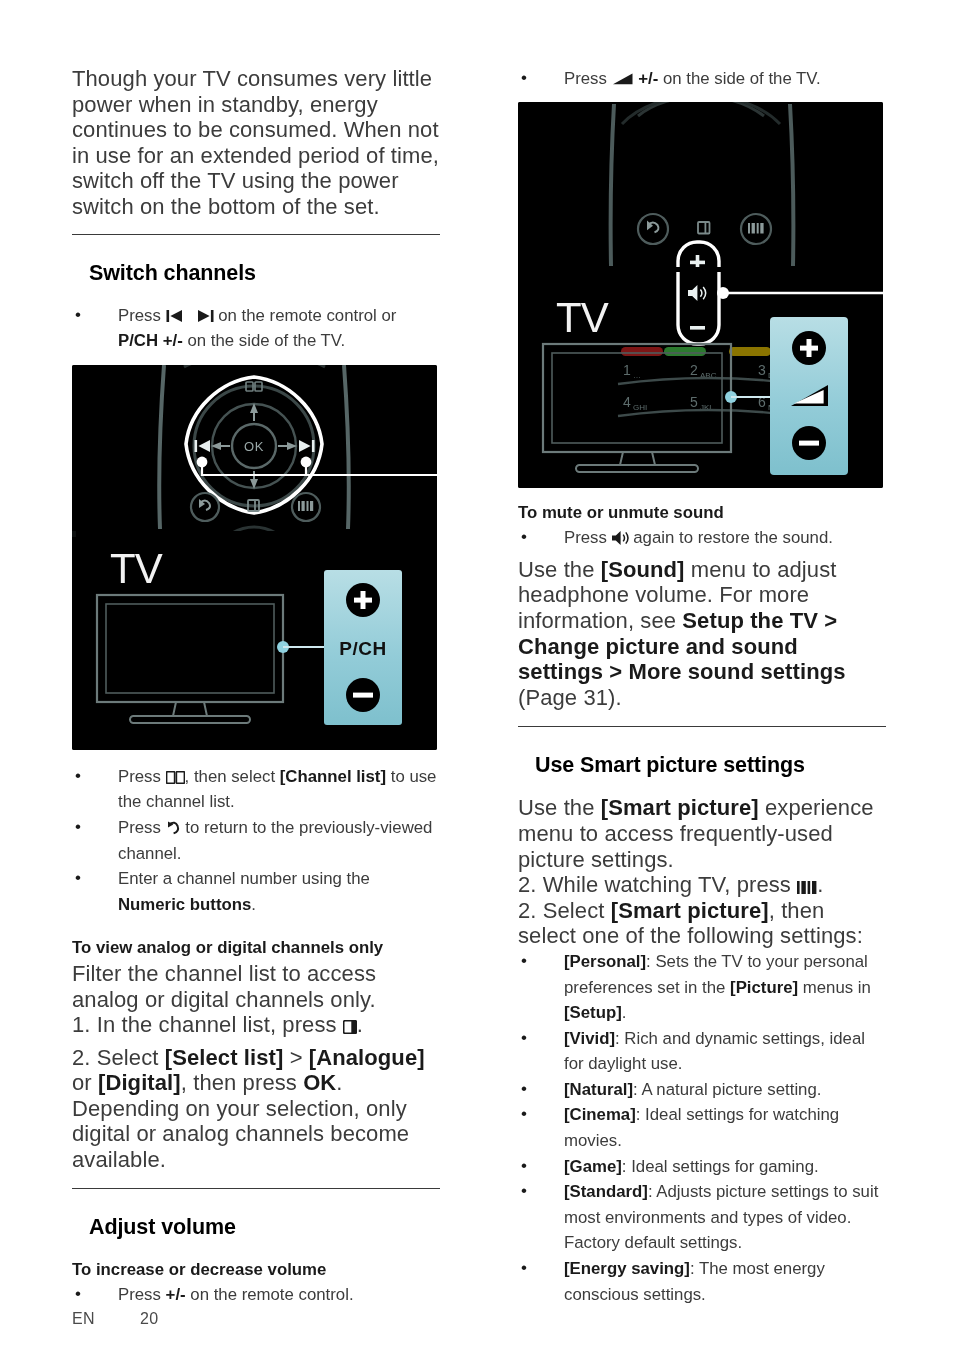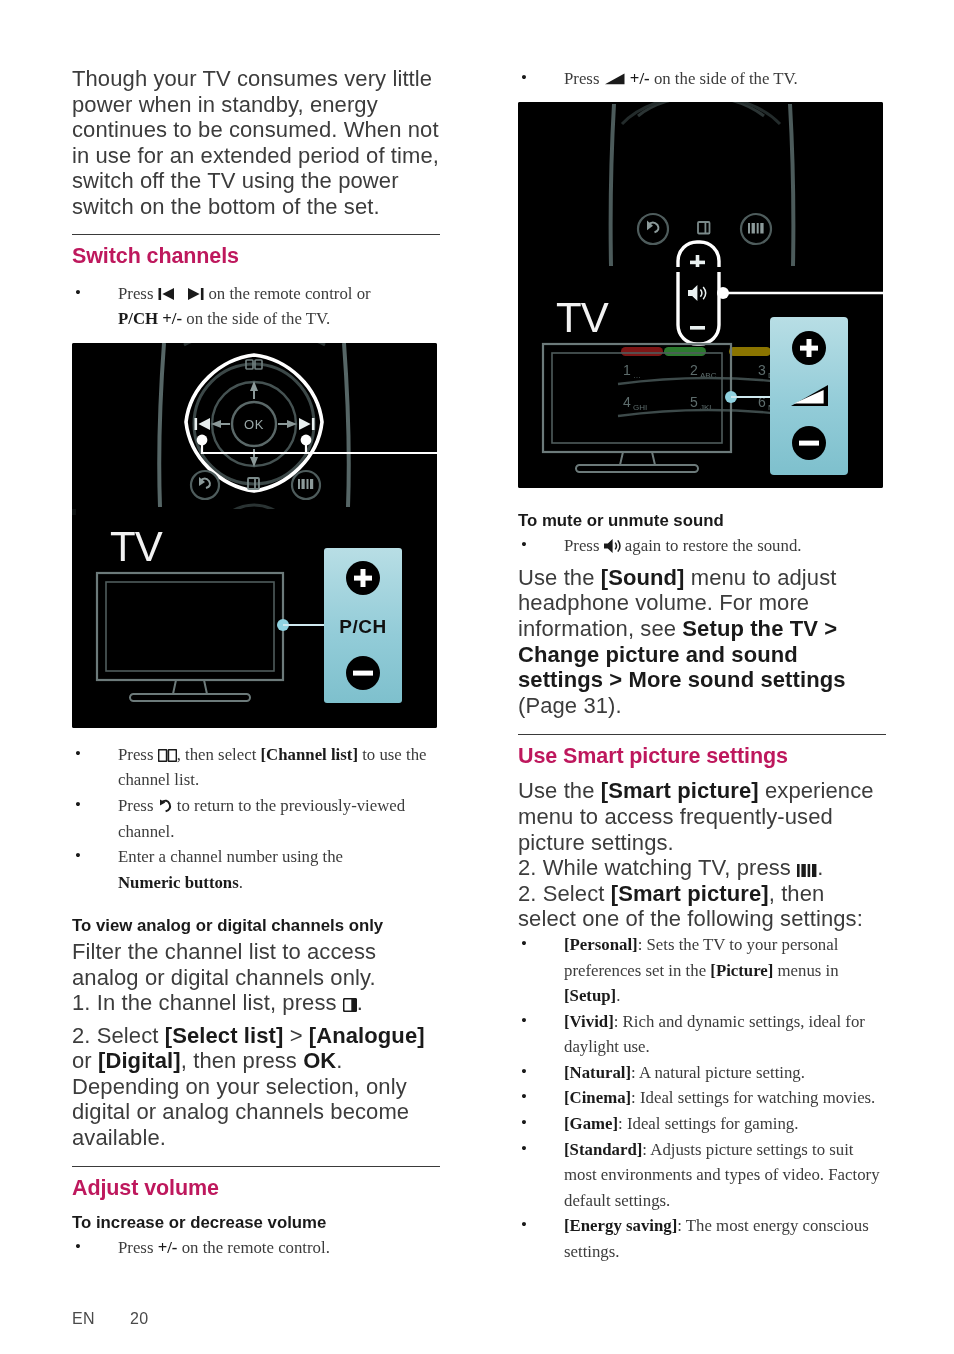--- a/index.html
+++ b/index.html
@@ -31,22 +31,22 @@
   .para {
     font-size: 22px;
     line-height: 25.6px;
     color: #3c3c3c;
     margin: 0 0 0 0;
     letter-spacing: 0.1px;
   }
   .h2 {
     font-size: 21.5px;
     font-weight: bold;
-    color: #be185d;
-    margin: 0;
+    color: #000000;
+    margin: 17px;
     padding-top: 9px;
     letter-spacing: -0.1px;
   }
   .rule {
     border: 0;
     border-top: 1.3px solid #3a3a3a;
     margin: 14px 0 0 0;
     height: 0;
   }
   .h3 {
@@ -62,21 +62,20 @@
     list-style: none;
     margin: 0;
     padding: 0;
   }
   ul.blist > li {
     position: relative;
     padding-left: 46px;
     font-size: 16.8px;
     line-height: 25.6px;
     color: #3c3c3c;
-    font-family: Liberation Serif, serif;
   }
   ul.blist > li::before {
     content: "\2022";
     position: absolute;
     left: 3px;
     top: -1px;
     font-size: 17px;
     color: #1a1a1a;
   }
 
@@ -98,21 +97,21 @@
   .fig svg { display: block; }
 
   .footer {
     position: absolute;
     left: 72px;
     bottom: 26px;
     font-size: 16px;
     color: #4a4a4a;
     letter-spacing: 0.4px;
   }
-  .footer .pg { display: inline-block; margin-left: 30px; }
+  .footer .pg { display: inline-block; margin-left: 40px; }
 </style>
 </head>
 <body>
 
 <div class="page">
 
   <div class="col col-left">
 
     <p class="para">Though your TV consumes very little power when in standby, energy continues to be consumed. When not in use for an extended period of time, switch off the TV using the power switch on the bottom of the set.</p>
 
@@ -414,21 +413,21 @@
           <rect x="282" y="243.6" width="18" height="5" fill="#fff"></rect>
           <rect x="288.5" y="237" width="5" height="18" fill="#fff"></rect>
           <polygon points="273,304 310,304 310,283" fill="#000"></polygon>
           <polygon points="276,301.4 305.6,301.4 305.6,288" fill="#fff"></polygon>
           <circle cx="291" cy="341" r="17" fill="#000"></circle>
           <rect x="281" y="338.6" width="20" height="5" fill="#fff"></rect>
         </g>
       </svg>
     </div>
 
-    <h3 class="h3" style="margin-top:20px;">To mute or unmute sound</h3>
+    <h3 class="h3" style="margin-top:12px;">To mute or unmute sound</h3>
     <ul class="blist">
       <li>
         <span>Press</span>
         <span class="gl">
           <svg width="17" height="14" viewBox="0 0 17 14">
               <polygon points="0,4.4 3.8,4.4 8.6,0 8.6,14 3.8,9.6 0,9.6" fill="#1a1a1a"></polygon>
               <path d="M11.2 3.6 q2.6 3.3 0 6.8" stroke="#1a1a1a" stroke-width="1.5" fill="none"></path>
               <path d="M13.8 1.4 q4.4 5.6 0 11.2" stroke="#1a1a1a" stroke-width="1.5" fill="none"></path>
             </svg>
         </span>

